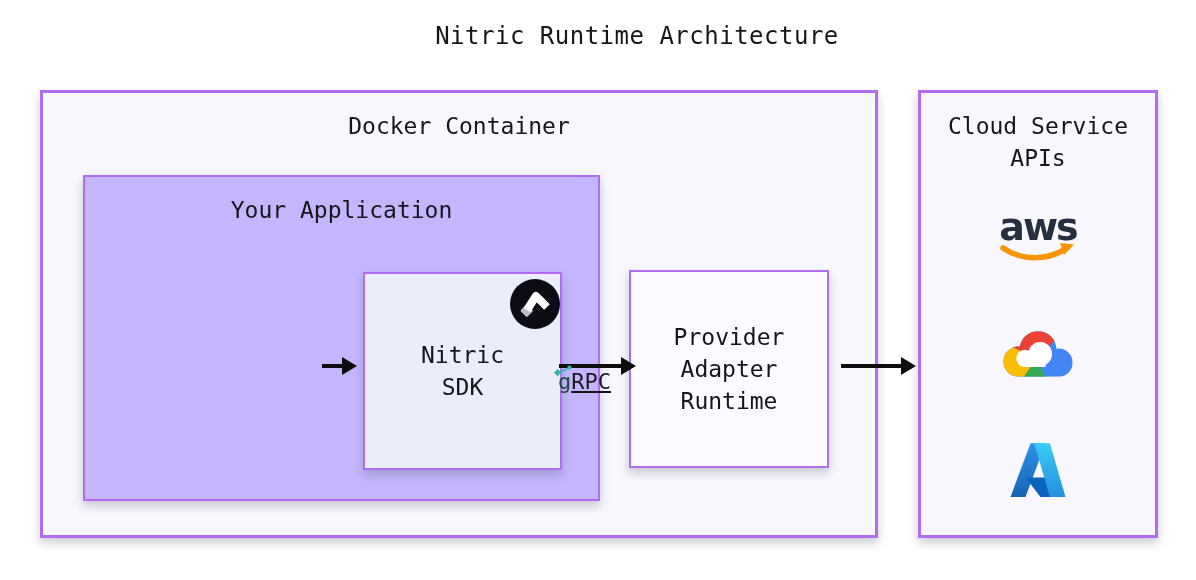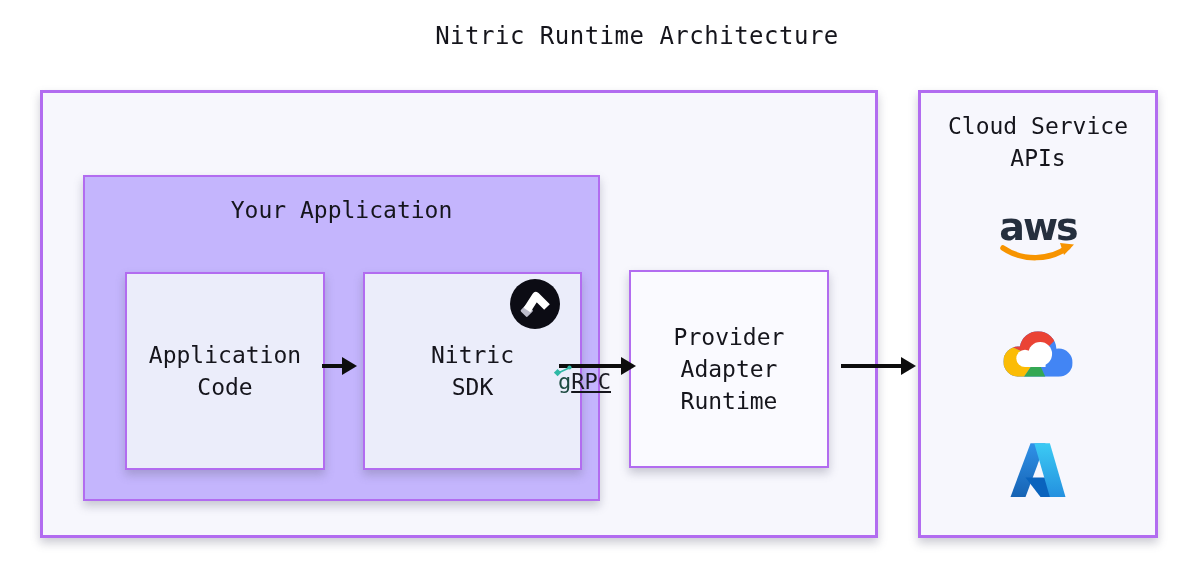--- a/index.html
+++ b/index.html
@@ -14,21 +14,21 @@
   }
   .box{position:absolute;box-sizing:border-box;border:2px solid #b26cf0;
        box-shadow:0 5px 9px rgba(99,99,125,.33);}
   .outer{border-width:3px;background:#f7f7fd;}
   .docker{left:40px;top:90px;width:838px;height:448px;}
   .cloud{left:918px;top:90px;width:240px;height:448px;}
   .yourapp{left:40px;top:82px;width:517px;height:326px;background:#c4b5fd;}
   .node{width:200px;height:198px;background:#ebedfa;display:flex;
         flex-direction:column;align-items:center;justify-content:center;}
   .appcode{left:40px;top:95px;}
-  .sdk{left:278px;top:95px;width:219px;}
+  .sdk{left:278px;top:95px;width:199px;}
   .provider{left:586px;top:177px;background:#fafaff;}
   .box-label{position:absolute;top:17px;left:0;width:100%;text-align:center;
              font-size:23px;line-height:32px;}
   .node-line{font-size:23px;line-height:32px;text-align:center;}
   .cloud-label{position:absolute;top:17px;left:0;width:100%;text-align:center;
                font-size:23px;line-height:32px;}
   .arrow{position:absolute;height:4px;background:#0d0d0d;}
   .arrow::after{content:"";position:absolute;right:-15px;top:-7px;width:0;height:0;
     border-left:15px solid #0d0d0d;border-top:9px solid transparent;border-bottom:9px solid transparent;}
   .arrow1{left:322px;top:364px;width:20px;}
@@ -45,28 +45,25 @@
   .azure-logo{top:346px;}
 </style>
 </head>
 <body>
 
 <div class="stage">
 
   <div class="title">Nitric Runtime Architecture</div>
 
   <div class="box outer docker">
+    <div class="box-label">Docker Container</div>
 
     <div class="box yourapp">
       <div class="box-label">Your Application</div>
 
-      <div class="box node appcode">
-        <div class="node-line">Application</div>
-        <div class="node-line">Code</div>
-      </div>
 
       <div class="box node sdk">
         <svg class="nitric-logo" viewBox="0 0 50 50">
           <circle cx="25" cy="25" r="25" fill="#0c0c14"></circle>
           <rect x="12" y="27" width="9.5" height="9.5" rx="1.5" transform="rotate(-45 16.7 31.7)" fill="#bcbccb"></rect>
           <path d="M17 31 L26 17 L37 28" stroke="#ffffff" stroke-width="8" fill="none" stroke-linejoin="round"></path>
         </svg>
         <div class="node-line">Nitric</div>
         <div class="node-line">SDK</div>
       </div>

